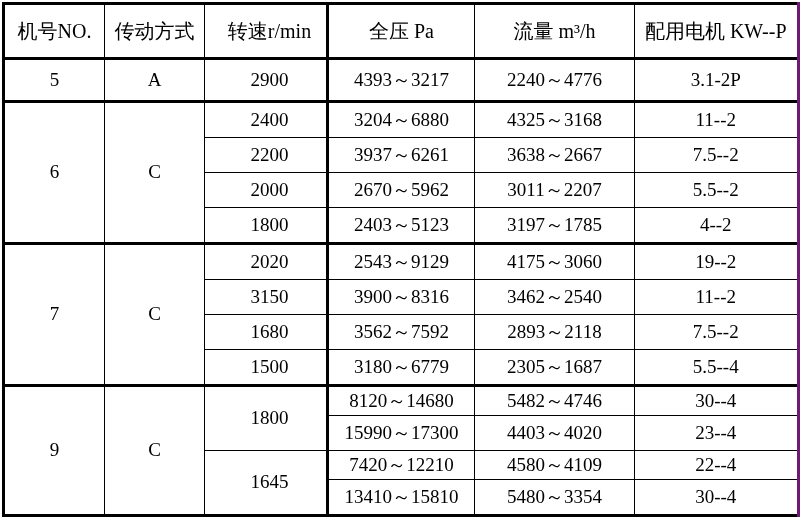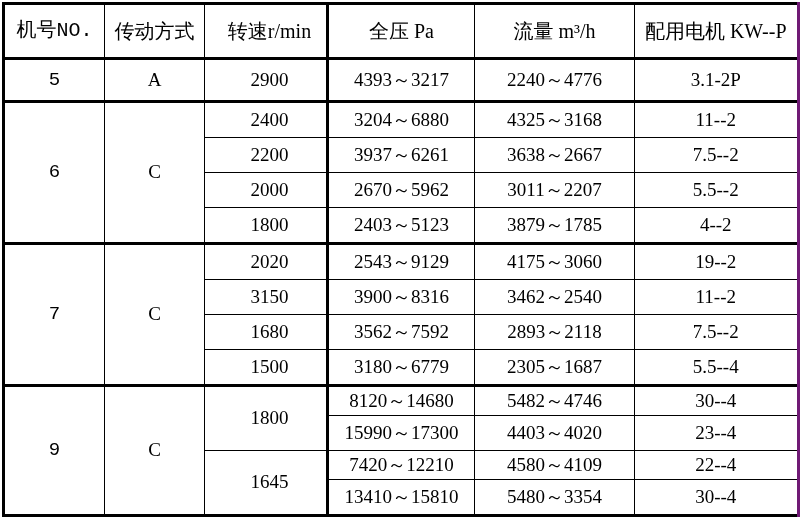--- a/index.html
+++ b/index.html
@@ -37,21 +37,21 @@
     padding: 0;
     white-space: nowrap;
   }
   table.spec tr.header-row td {
     font-size: 20px;
     font-weight: normal;
     height: 52px;
   }
   table.spec td.outer-top { border-top: 3px solid #000000; }
   table.spec td.outer-bottom { border-bottom: 3px solid #000000; }
-  table.spec td.outer-left { border-left: 3px solid #000000; font-family: Liberation Mono, monospace; }
+  table.spec td.outer-left { border-left: 3px solid #000000; }
   table.spec td.outer-right { border-right: 6px solid #701a75; }
   table.spec td.thick-top { border-top: 3px solid #000000; }
   table.spec td.thick-bottom { border-bottom: 3px solid #000000; }
   table.spec td.thick-right { border-right: 3px solid #000000; padding-left: 8px; }
   .hdr-cjk {
     font-family: "DejaVu Sans", "Liberation Sans", sans-serif;
     font-size: 19px;
   }
 </style>
 </head>
@@ -102,21 +102,21 @@
       </tr>
       <tr>
         <td class="thick-right" style="height:34px">2000</td>
         <td>2670～5962</td>
         <td>3011～2207</td>
         <td class="outer-right">5.5--2</td>
       </tr>
       <tr>
         <td class="thick-right thick-bottom" style="height:34px">1800</td>
         <td class="thick-bottom">2403～5123</td>
-        <td class="thick-bottom">3879～1785</td>
+        <td class="thick-bottom">3197～1785</td>
         <td class="thick-bottom outer-right">4--2</td>
       </tr>
 
       <tr>
         <td class="outer-left thick-bottom" rowspan="4">7</td>
         <td class="thick-bottom" rowspan="4">C</td>
         <td class="thick-right" style="height:34px">2020</td>
         <td>2543～9129</td>
         <td>4175～3060</td>
         <td class="outer-right">19--2</td>

